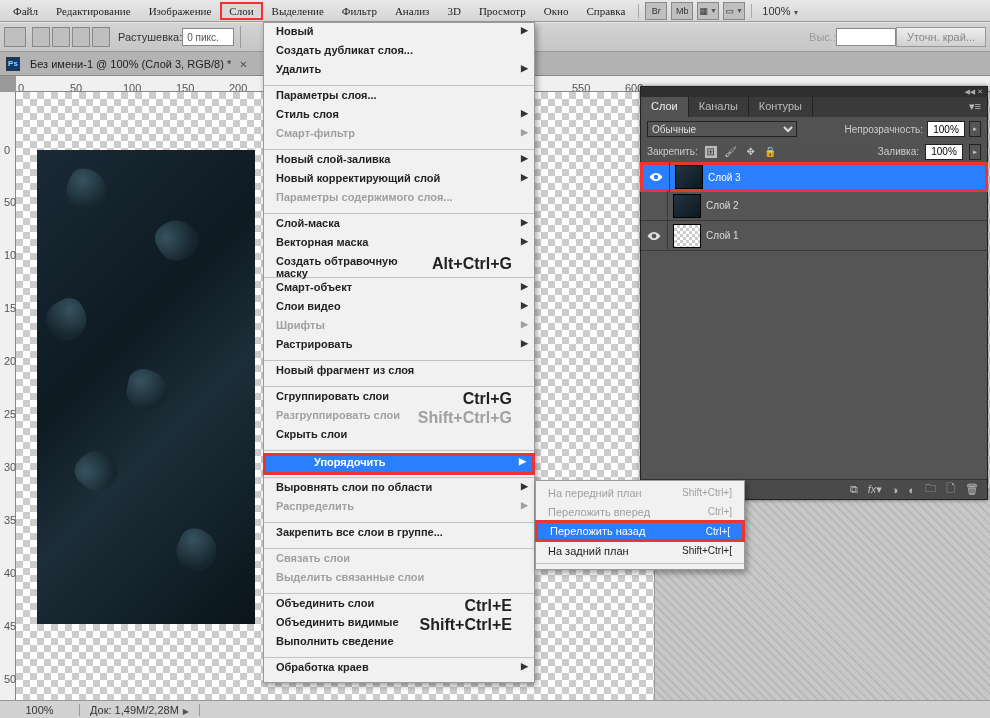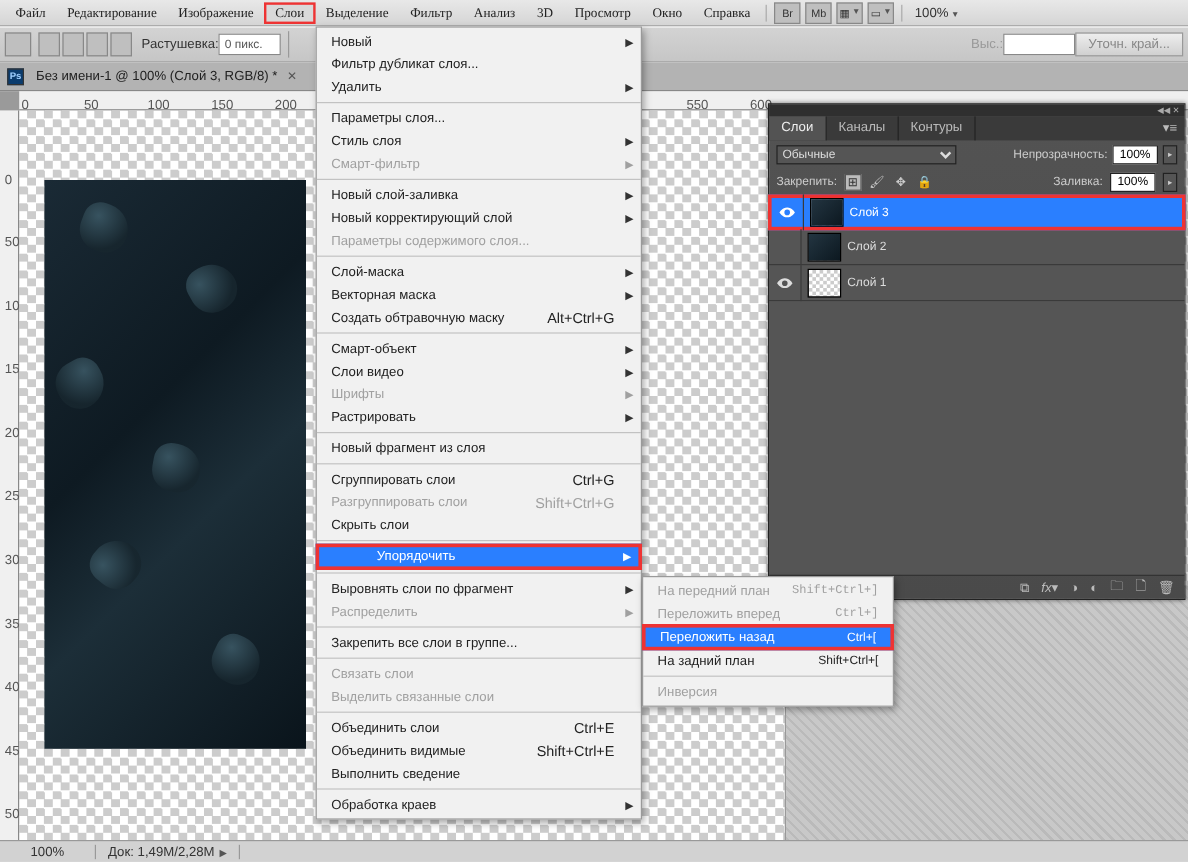--- a/index.html
+++ b/index.html
@@ -41,37 +41,37 @@
   .crossed{position:absolute;top:0;right:0;bottom:0;width:320px;background:repeating-linear-gradient(45deg,#bababa 0 2px,transparent 2px 6px),#c8c8c8;border-left:1px solid #999;}
 
   
   .status{position:absolute;left:0;right:0;bottom:0;height:18px;background:#d2d2d2;border-top:1px solid #999;display:flex;align-items:center;font-size:10px;color:#333;}
   .status .zoom{width:80px;text-align:center;border-right:1px solid #999;}
   .status .docsize{padding:0 10px;border-right:1px solid #999;}
   .status .tri{margin-left:4px;color:#555;font-size:8px;}
 
   
   .menu{position:absolute;top:22px;left:263px;width:272px;background:#f1f1f1;border:1px solid #9a9a9a;box-shadow:2px 3px 6px rgba(0,0,0,.35);z-index:20;padding:2px 0;}
-  .menu .row{display:flex;align-items:center;height:19px;padding:0 22px 0 12px;color:#222;position:relative;}
+  .menu .row{display:flex;align-items:flex-start;height:19px;padding:0 22px 0 12px;color:#222;position:relative;font-weight:bold;}
   .menu .row.dis{color:#a0a0a0;}
-  .menu .row .sc{margin-left:auto;color:#222;font-size:12px;}
+  .menu .row .sc{margin-left:auto;color:#222;font-size:16px;}
   .menu .row.dis .sc{color:#a0a0a0;}
   .menu .row .ar{position:absolute;right:6px;font-size:9px;color:#333;}
   .menu .row.dis .ar{color:#a0a0a0;}
   .menu hr{border:none;border-top:1px solid #c2c2c2;margin:3px 0;}
   .menu .row.hl{background:#2a7fff;color:#fff;padding-left:48px;}
   .menu .row.hl .ar{color:#fff;}
   .menu .row.redbox{border:3px solid #e33;margin:-1px -1px;height:22px;}
 
   
   .submenu{position:absolute;top:480px;left:535px;width:210px;background:#f1f1f1;border:1px solid #9a9a9a;box-shadow:2px 3px 6px rgba(0,0,0,.35);z-index:25;padding:2px 0;}
   .submenu .row{display:flex;align-items:center;height:19px;padding:0 12px;color:#222;position:relative;}
   .submenu .row.dis{color:#a0a0a0;}
   .submenu .row .sc{margin-left:auto;color:#222;font-size:10px;}
-  .submenu .row.dis .sc{color:#a0a0a0;font-family:Liberation Mono, monospace;}
+  .submenu .row.dis .sc{color:#a0a0a0;}
   .submenu .row.hl{background:#2a7fff;color:#fff;}
   .submenu .row.hl .sc{color:#fff;}
   .submenu .row.redbox{border:3px solid #e33;margin:-1px -1px;height:22px;}
   .submenu hr{border:none;border-top:1px solid #c2c2c2;margin:3px 0;}
 
   
   .panel{position:absolute;top:86px;left:640px;width:348px;background:linear-gradient(#535353,#4a4a4a);border:1px solid #222;box-shadow:0 0 4px rgba(0,0,0,.5);z-index:15;color:#ddd;}
   .panel .titlebar{height:10px;background:#2f2f2f;display:flex;align-items:center;justify-content:flex-end;padding:0 4px;font-size:7px;color:#aaa;}
   .panel .tabs{display:flex;background:#3a3a3a;height:20px;}
   .panel .ptab{padding:3px 10px;color:#bbb;border-right:1px solid #222;}
@@ -186,21 +186,21 @@
   <div class="zoom">100%</div>
   <div class="docsize"><span>Док: 1,49M/2,28M</span><span class="tri">▶</span></div>
 </div>
 
 <div class="menu" id="mainmenu">
     <div class="row">
       <span>Новый</span>
       <span class="ar">▶</span>
     </div>
     <div class="row">
-      <span>Фильтр дубликат слоя...</span>
+      <span>Создать дубликат слоя...</span>
     </div>
     <div class="row">
       <span>Удалить</span>
       <span class="ar">▶</span>
     </div>
     <hr>
     <div class="row">
       <span>Параметры слоя...</span>
     </div>
     <div class="row">
@@ -269,21 +269,21 @@
     <div class="row">
       <span>Скрыть слои</span>
     </div>
     <hr>
     <div class="row hl redbox">
       <span>Упорядочить</span>
       <span class="ar">▶</span>
     </div>
     <hr>
     <div class="row">
-      <span>Выровнять слои по фрагмент</span>
+      <span>Выровнять слои по области</span>
       <span class="ar">▶</span>
     </div>
     <div class="row dis">
       <span>Распределить</span>
       <span class="ar">▶</span>
     </div>
     <hr>
     <div class="row">
       <span>Закрепить все слои в группе...</span>
     </div>
@@ -324,23 +324,20 @@
     </div>
     <div class="row hl redbox">
       <span>Переложить назад</span>
       <span class="sc">Ctrl+[</span>
     </div>
     <div class="row">
       <span>На задний план</span>
       <span class="sc">Shift+Ctrl+[</span>
     </div>
     <hr>
-    <div class="row dis">
-      <span>Инверсия</span>
-    </div>
   </div>
 
 <div class="panel">
   <div class="titlebar">◀◀ ✕</div>
   <div class="tabs">
     <div class="ptab active">Слои</div>
     <div class="ptab">Каналы</div>
     <div class="ptab">Контуры</div>
     <div style="flex:1"></div>
     <div class="ptab" style="border:none;padding:3px 6px">▾≡</div>

